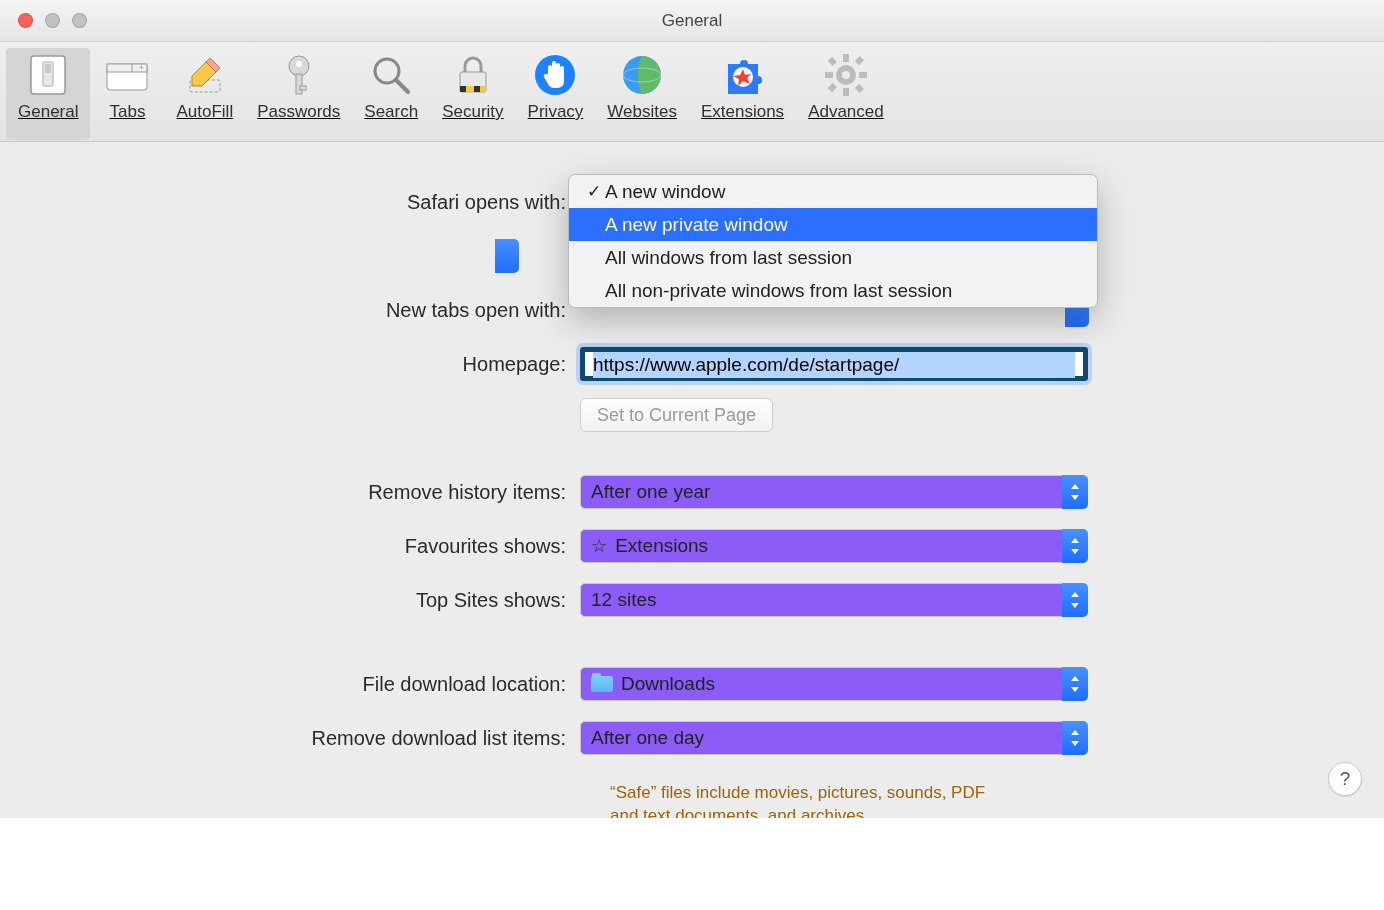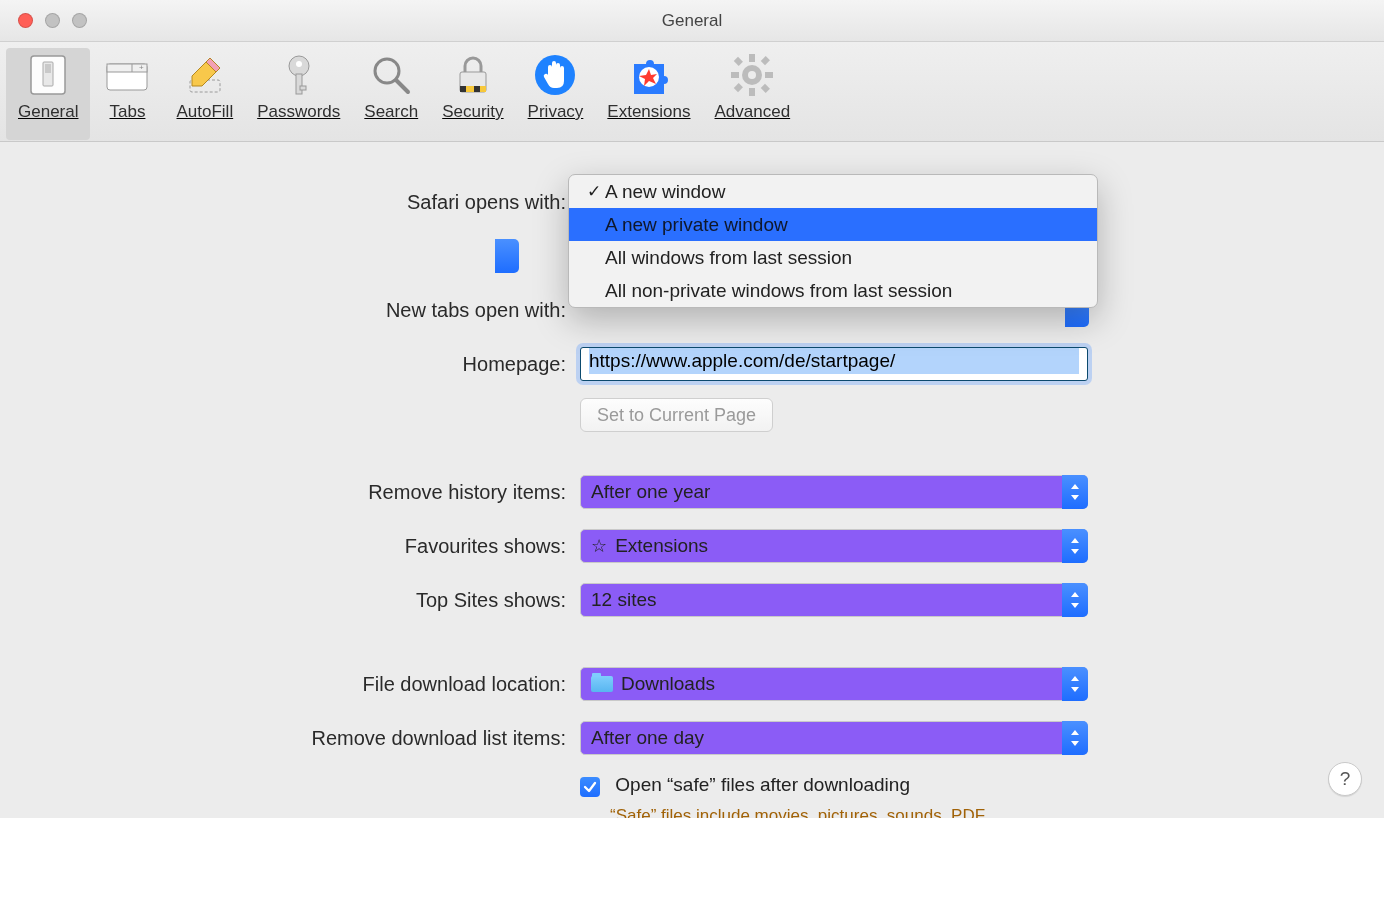--- a/index.html
+++ b/index.html
@@ -89,21 +89,21 @@
   .arrows {
     position: absolute; right: -1px; top: -1px; bottom: -1px; width: 26px;
     background: linear-gradient(#4a90ff, #1e6dff);
     border-radius: 0 5px 5px 0;
     display: flex; align-items: center; justify-content: center;
   }
   .arrows svg { width: 10px; height: 18px; }
 
   .textinput {
     width: 508px; height: 34px;
-    border: 1px solid #0c4a6e;
+    border: 5px solid #0c4a6e;
     border-radius: 3px;
     box-shadow: 0 0 0 4px rgba(100,160,255,0.35);
     padding: 0 8px;
     font-size: 19px;
     background: #fff;
     color: #000;
   }
   .textinput .highlighted {
     background: #b3d4fc;
     padding: 2px 0;
@@ -146,21 +146,21 @@
     box-shadow: 0 12px 34px rgba(0,0,0,0.25);
     overflow: hidden;
     z-index: 10;
   }
   .dd-item {
     height: 33px;
     display: flex; align-items: center;
     padding: 0 22px 0 18px;
     font-size: 19px; color: #222;
   }
-  .dd-item.sel { background: #2a6fff; color: #0f172a; }
+  .dd-item.sel { background: #2a6fff; color: #fef9c3; }
   .dd-check { width: 18px; display:inline-block; font-size: 17px; }
 
   .help-btn {
     position: absolute; right: 22px; bottom: 22px;
     width: 34px; height: 34px;
     border-radius: 50%;
     background: #fff; border: 1px solid #c9c9c9;
     display:flex; align-items:center; justify-content:center;
     font-size: 19px; color:#555;
     box-shadow: 0 1px 1px rgba(0,0,0,0.1);
@@ -268,20 +268,30 @@
     <div class="tool">
       <div class="tool-icon">
         <svg viewBox="0 0 50 50">
             <circle cx="25" cy="25" r="20" fill="#1e82ff"></circle>
             <path d="M18 27 v-10 q0-2 2-2 t2 2 v8 v-12 q0-2 2-2 t2 2 v12 v-10 q0-2 2-2 t2 2 v10 v-7 q0-2 2-2 t2 2 v13 q0 7 -7 7 h-3 q-4 0 -6 -4 l-4 -7 q-1 -2 1 -3 t3 1z" fill="#fff"></path>
           </svg>
       </div>
       <div class="tool-label">Privacy</div>
     </div>
 
+    <div class="tool">
+      <div class="tool-icon">
+        <svg viewBox="0 0 50 50">
+            <circle cx="25" cy="25" r="19" fill="#3a9bf4"></circle>
+            <path d="M25 6 a19 19 0 0 1 0 38 a12 25 0 0 1 0 -38" fill="#6cc04a" opacity="0.8"></path>
+            <ellipse cx="25" cy="25" rx="19" ry="7" fill="none" stroke="#fff" stroke-opacity="0.4"></ellipse>
+          </svg>
+      </div>
+      <div class="tool-label">Websites</div>
+    </div>
 
     <div class="tool">
       <div class="tool-icon">
         <svg viewBox="0 0 50 50">
             <path d="M10 14 h12 a4 4 0 1 1 8 0 h10 v12 a4 4 0 1 1 0 8 v10 h-30z" fill="#2a7bff"></path>
             <circle cx="25" cy="27" r="10" fill="#fff"></circle>
             <path d="M25 19 l2 6 l6 -1 l-4 4 l3 6 l-7 -3 l-5 5 l1 -7 l-6 -3 l7 -1 z" fill="#ff3b30"></path>
           </svg>
       </div>
       <div class="tool-label">Extensions</div>
@@ -425,28 +435,20 @@
                 <path d="M5 1 L9 6 H1 Z M5 17 L1 12 H9 Z" fill="#fff"></path>
               </svg>
             </div>
         </div>
       </div>
     </div>
 
     <div class="row" style="height:auto;align-items:flex-start;margin-top:6px;">
       <div class="row-label"></div>
       <div class="row-field" style="margin-top:4px;">
-        <div style="font-size:19px;color:#222;">
-          <span class="checkbox">
-            <svg viewBox="0 0 14 14">
-                <path d="M2 7 L6 11 L12 3" stroke="#fff" stroke-width="2.3" fill="none" stroke-linecap="round" stroke-linejoin="round"></path>
-              </svg>
-          </span>
-          <span>Open “safe” files after downloading</span>
-        </div>
         <div class="helptxt" style="margin-left:30px;margin-top:8px;">“Safe” files include movies, pictures, sounds, PDF and text documents, and archives.</div>
       </div>
     </div>
 
   </div>
 
   <div class="dropdown">
     <div class="dd-item">
       <span class="dd-check">✓</span>
       <span>A new window</span>

